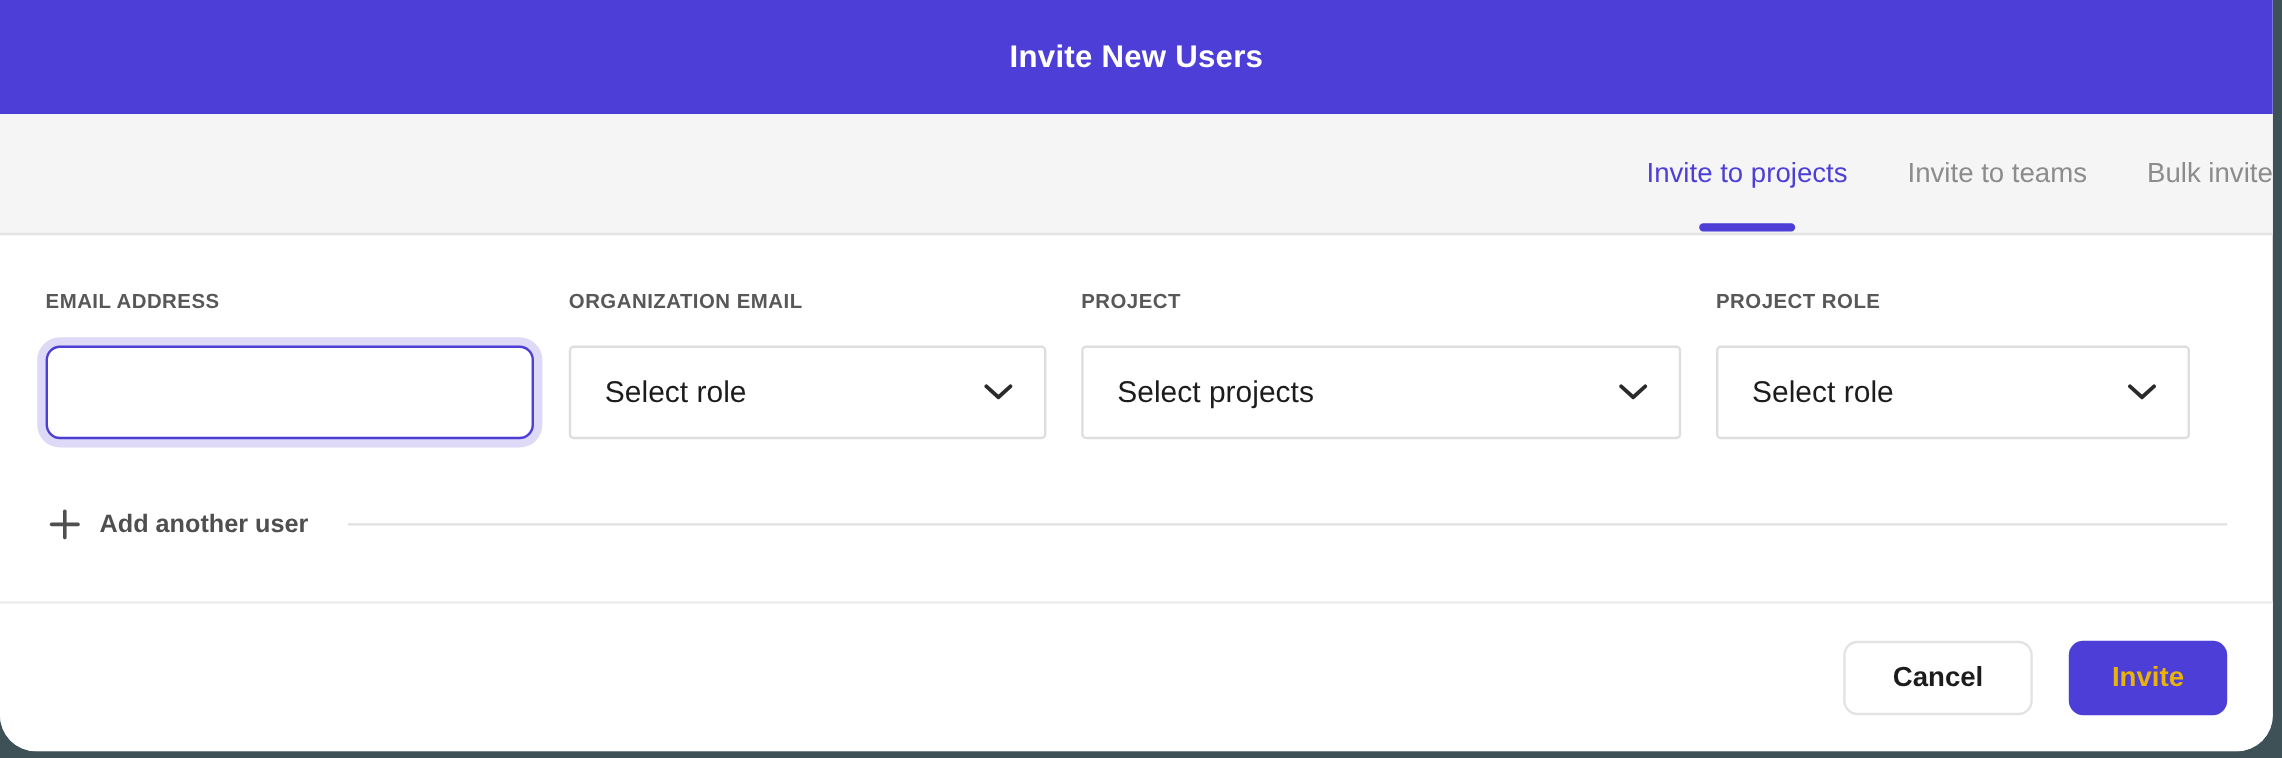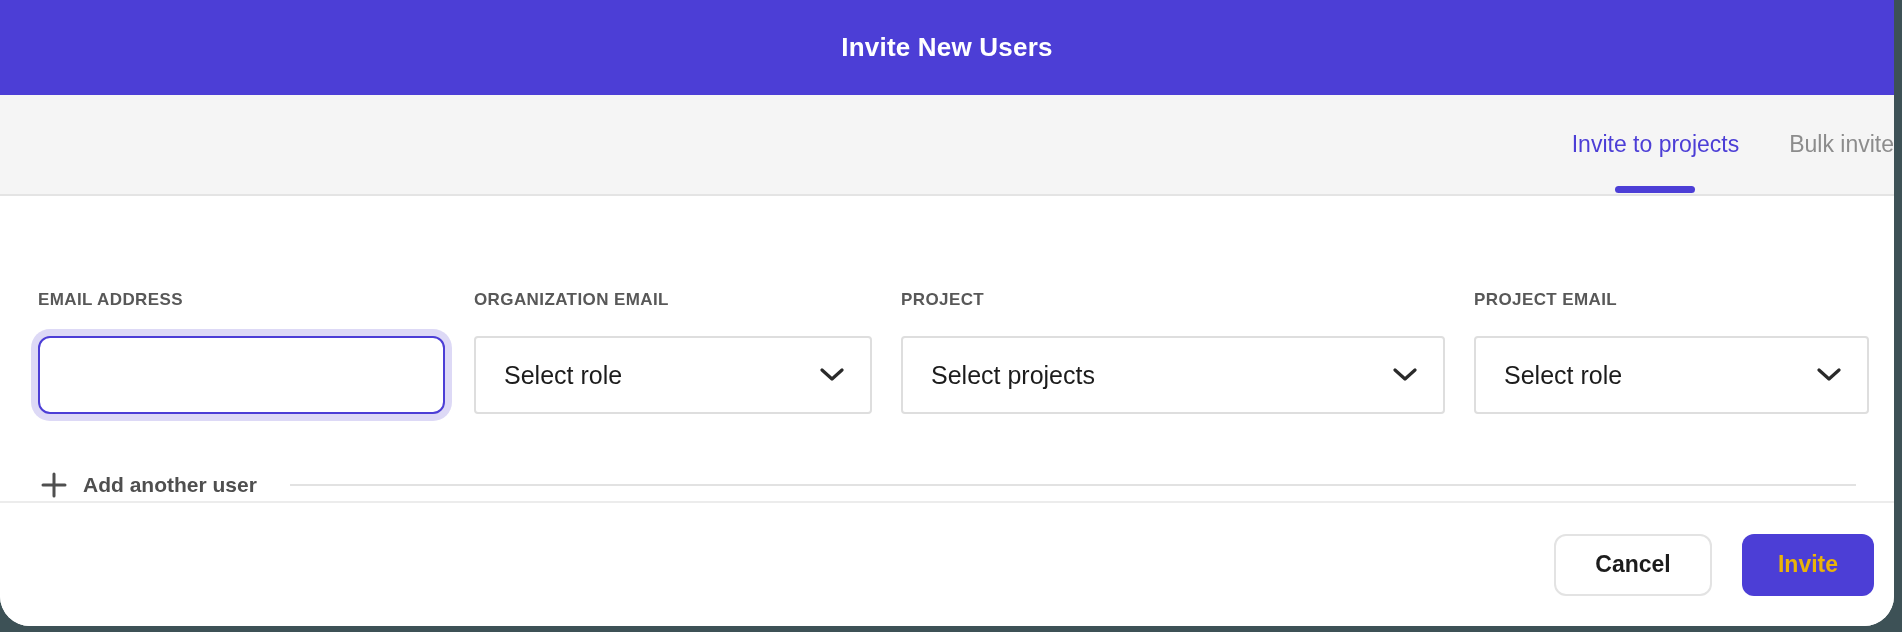--- a/index.html
+++ b/index.html
@@ -72,21 +72,20 @@
   }
   .fields-row { display: flex; gap: 29px; }
   .field-group { display: flex; flex-direction: column; }
   .field-label {
     font-size: 17px;
     font-weight: 700;
     color: #585858;
     letter-spacing: 0.4px;
     line-height: 20px;
     margin-bottom: 26px;
-    margin-top: 48px;
   }
   .text-input {
     width: 407px; height: 78px;
     border: 2px solid var(--accent, #4C3ED6);
     border-radius: 12px;
     box-shadow: 0 0 0 7px #DDD9F6;
     font-size: 25px;
     color: #1C1C1C;
     padding: 0 22px;
     outline: none;
@@ -101,21 +100,21 @@
     display: flex; align-items: center; justify-content: space-between;
     padding: 0 26px 0 28px;
     cursor: pointer;
   }
   .select-value {
     font-size: 25px;
     font-weight: 500;
     color: #1C1C1C;
   }
   .w-org { width: 398px; }
-  .w-projects { width: 544px; }
+  .w-projects { width: 500px; }
   .w-projrole { width: 395px; }
   .chevron-icon { flex: 0 0 auto; display: flex; }
   
   .add-row {
     margin-top: 57px;
     display: flex; align-items: center;
     padding-left: 2px;
     padding-right: 38px;
   }
   .add-user-btn {
@@ -134,21 +133,21 @@
     height: 2px;
     background: #E2E2E2;
     margin-left: 33px;
   }
   
   .modal-footer {
     flex: 0 0 125px;
     border-top: 2px solid #ECECEC;
     display: flex; align-items: center; justify-content: flex-end;
     gap: 30px;
-    padding-right: 20px;
+    padding-right: 38px;
     background: #fff;
   }
   .btn {
     height: 62px;
     border-radius: 12px;
     font-size: 23px;
     font-weight: 600;
     font-family: inherit;
     cursor: pointer;
     display: flex; align-items: center; justify-content: center;
@@ -173,20 +172,23 @@
   <div class="modal">
 
     <div class="modal-header">
       <div class="modal-title">Invite New Users</div>
     </div>
 
     <div class="tab-bar">
       <div class="tab active">
         <span>Invite to projects</span>
         <span class="tab-indicator"></span>
+      </div>
+      <div class="tab">
+        <span>Invite to teams</span>
       </div>
       <div class="tab">
         <span>Bulk invite</span>
       </div>
     </div>
 
     <div class="form-section">
       <div class="fields-row">
 
         <div class="field-group">
@@ -212,21 +214,21 @@
             <span class="select-value">Select projects</span>
             <span class="chevron-icon">
               <svg width="24" height="14" viewBox="0 0 24 14" fill="none">
                 <polyline points="2,2 12,11 22,2" stroke="#2A2A2A" stroke-width="3.2" stroke-linecap="round" stroke-linejoin="round"></polyline>
               </svg>
             </span>
           </div>
         </div>
 
         <div class="field-group">
-          <div class="field-label">PROJECT EMAIL</div>
+          <div class="field-label">PROJECT ROLE</div>
           <div class="select-control w-projrole" role="button">
             <span class="select-value">Select role</span>
             <span class="chevron-icon">
               <svg width="24" height="14" viewBox="0 0 24 14" fill="none">
                 <polyline points="2,2 12,11 22,2" stroke="#2A2A2A" stroke-width="3.2" stroke-linecap="round" stroke-linejoin="round"></polyline>
               </svg>
             </span>
           </div>
         </div>
 

